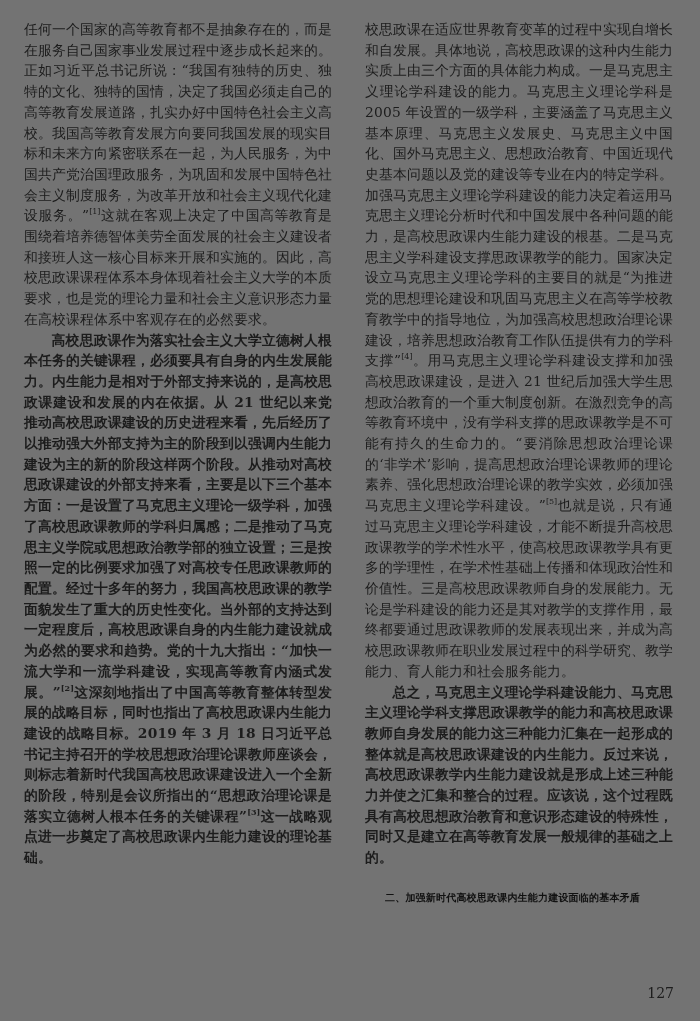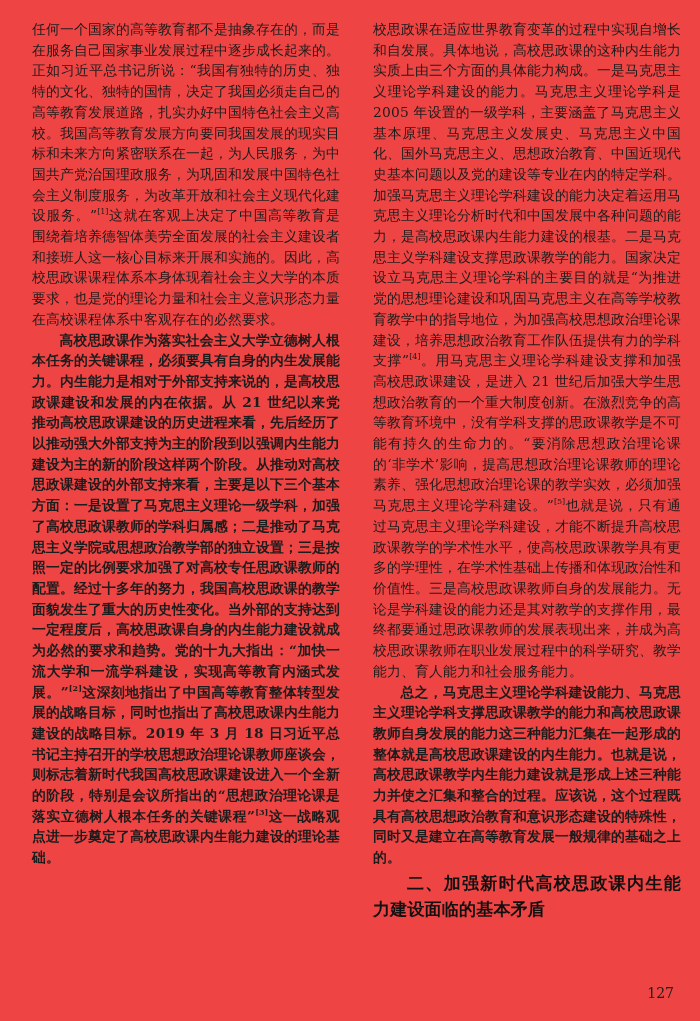--- a/index.html
+++ b/index.html
@@ -5,24 +5,24 @@
   html, body {
     margin: 0;
     padding: 0;
     background: #ffffff;
   }
   .page {
     position: relative;
     box-sizing: border-box;
     width: 700px;
     height: 1021px;
-    background: #ef4444;
+    background: #737373;
     color: #1c1c1c;
     font-family: "DejaVu Serif", "Liberation Serif", serif;
-    padding: 19px 24px 0 32px;
+    padding: 19px 24px 0 24px;
     overflow: hidden;
   }
   .columns {
     display: flex;
     gap: 33px;
   }
   .col {
     width: 308px;
     flex: 0 0 308px;
     font-size: 13.8px;
@@ -40,23 +40,23 @@
   }
   sup {
     font-size: 8px;
     line-height: 0;
     vertical-align: super;
     letter-spacing: 0;
   }
   h2.section-heading {
     font-family: "DejaVu Sans", "Liberation Sans", sans-serif;
     font-weight: bold;
-    font-size: 17px;
+    font-size: 10px;
     line-height: 26px;
-    margin: 2px 0 13px 0;
+    margin: 17px 0 13px 0;
     text-indent: 2em;
     text-align: justify;
     color: #111111;
   }
   .page-number {
     position: absolute;
     right: 26px;
     bottom: 20px;
     font-size: 14px;
     color: #1c1c1c;
@@ -69,20 +69,20 @@
 <div class="page">
   <div class="columns">
 
     <div class="col">
       <p class="body-para">任何一个国家的高等教育都不是抽象存在的，而是在服务自己国家事业发展过程中逐步成长起来的。正如习近平总书记所说：“我国有独特的历史、独特的文化、独特的国情，决定了我国必须走自己的高等教育发展道路，扎实办好中国特色社会主义高校。我国高等教育发展方向要同我国发展的现实目标和未来方向紧密联系在一起，为人民服务，为中国共产党治国理政服务，为巩固和发展中国特色社会主义制度服务，为改革开放和社会主义现代化建设服务。”<sup>[1]</sup>这就在客观上决定了中国高等教育是围绕着培养德智体美劳全面发展的社会主义建设者和接班人这一核心目标来开展和实施的。因此，高校思政课课程体系本身体现着社会主义大学的本质要求，也是党的理论力量和社会主义意识形态力量在高校课程体系中客观存在的必然要求。</p>
       <p class="body-para indent">高校思政课作为落实社会主义大学立德树人根本任务的关键课程，必须要具有自身的内生发展能力。内生能力是相对于外部支持来说的，是高校思政课建设和发展的内在依据。从 21 世纪以来党推动高校思政课建设的历史进程来看，先后经历了以推动强大外部支持为主的阶段到以强调内生能力建设为主的新的阶段这样两个阶段。从推动对高校思政课建设的外部支持来看，主要是以下三个基本方面：一是设置了马克思主义理论一级学科，加强了高校思政课教师的学科归属感；二是推动了马克思主义学院或思想政治教学部的独立设置；三是按照一定的比例要求加强了对高校专任思政课教师的配置。经过十多年的努力，我国高校思政课的教学面貌发生了重大的历史性变化。当外部的支持达到一定程度后，高校思政课自身的内生能力建设就成为必然的要求和趋势。党的十九大指出：“加快一流大学和一流学科建设，实现高等教育内涵式发展。”<sup>[2]</sup>这深刻地指出了中国高等教育整体转型发展的战略目标，同时也指出了高校思政课内生能力建设的战略目标。2019 年 3 月 18 日习近平总书记主持召开的学校思想政治理论课教师座谈会，则标志着新时代我国高校思政课建设进入一个全新的阶段，特别是会议所指出的“思想政治理论课是落实立德树人根本任务的关键课程”<sup>[3]</sup>这一战略观点进一步奠定了高校思政课内生能力建设的理论基础。</p>
     </div>
 
     <div class="col">
       <p class="body-para">校思政课在适应世界教育变革的过程中实现自增长和自发展。具体地说，高校思政课的这种内生能力实质上由三个方面的具体能力构成。一是马克思主义理论学科建设的能力。马克思主义理论学科是 2005 年设置的一级学科，主要涵盖了马克思主义基本原理、马克思主义发展史、马克思主义中国化、国外马克思主义、思想政治教育、中国近现代史基本问题以及党的建设等专业在内的特定学科。加强马克思主义理论学科建设的能力决定着运用马克思主义理论分析时代和中国发展中各种问题的能力，是高校思政课内生能力建设的根基。二是马克思主义学科建设支撑思政课教学的能力。国家决定设立马克思主义理论学科的主要目的就是“为推进党的思想理论建设和巩固马克思主义在高等学校教育教学中的指导地位，为加强高校思想政治理论课建设，培养思想政治教育工作队伍提供有力的学科支撑”<sup>[4]</sup>。用马克思主义理论学科建设支撑和加强高校思政课建设，是进入 21 世纪后加强大学生思想政治教育的一个重大制度创新。在激烈竞争的高等教育环境中，没有学科支撑的思政课教学是不可能有持久的生命力的。“要消除思想政治理论课的‘非学术’影响，提高思想政治理论课教师的理论素养、强化思想政治理论课的教学实效，必须加强马克思主义理论学科建设。”<sup>[5]</sup>也就是说，只有通过马克思主义理论学科建设，才能不断提升高校思政课教学的学术性水平，使高校思政课教学具有更多的学理性，在学术性基础上传播和体现政治性和价值性。三是高校思政课教师自身的发展能力。无论是学科建设的能力还是其对教学的支撑作用，最终都要通过思政课教师的发展表现出来，并成为高校思政课教师在职业发展过程中的科学研究、教学能力、育人能力和社会服务能力。</p>
-      <p class="body-para indent">总之，马克思主义理论学科建设能力、马克思主义理论学科支撑思政课教学的能力和高校思政课教师自身发展的能力这三种能力汇集在一起形成的整体就是高校思政课建设的内生能力。也就是说，高校思政课教学内生能力建设就是形成上述三种能力并使之汇集和整合的过程。应该说，这个过程既具有高校思想政治教育和意识形态建设的特殊性，同时又是建立在高等教育发展一般规律的基础之上的。</p>
+      <p class="body-para indent">总之，马克思主义理论学科建设能力、马克思主义理论学科支撑思政课教学的能力和高校思政课教师自身发展的能力这三种能力汇集在一起形成的整体就是高校思政课建设的内生能力。反过来说，高校思政课教学内生能力建设就是形成上述三种能力并使之汇集和整合的过程。应该说，这个过程既具有高校思想政治教育和意识形态建设的特殊性，同时又是建立在高等教育发展一般规律的基础之上的。</p>
       <h2 class="section-heading">二、加强新时代高校思政课内生能力建设面临的基本矛盾</h2>
     </div>
 
   </div>
 
   <div class="page-number">127</div>
 </div>
 
 </body></html>

